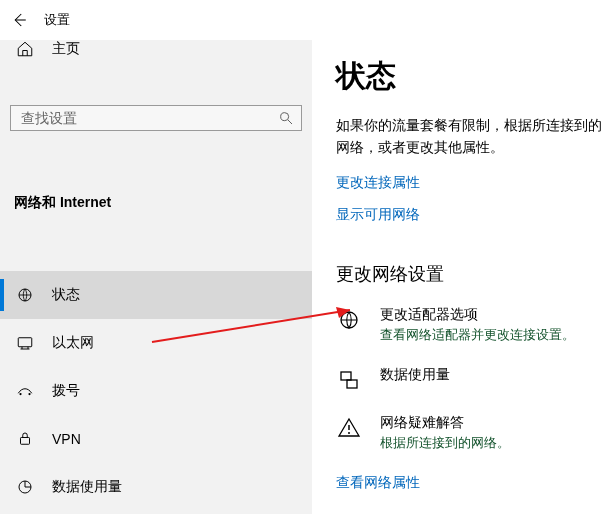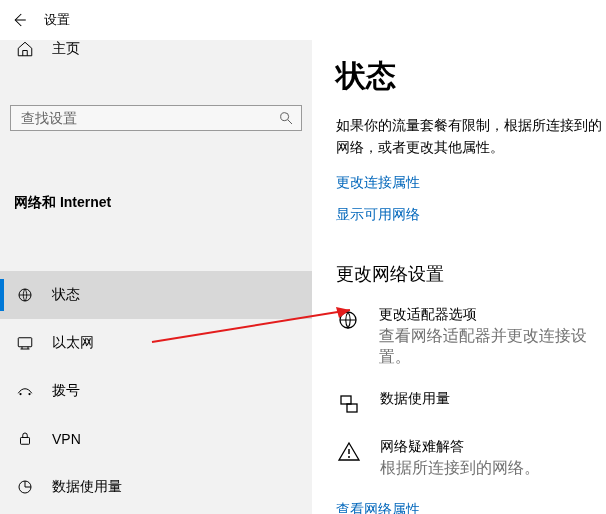--- a/index.html
+++ b/index.html
@@ -34,21 +34,21 @@
 
   .main { flex: 1; padding: 16px 0 0 24px; overflow: hidden; }
   .main h1 { font-size: 30px; font-weight: 600; margin-bottom: 18px; }
   .main .desc { font-size: 14px; line-height: 1.55; color: #000; margin-bottom: 16px; }
   .link { color: #0066bb; font-size: 14px; display: inline-block; margin-bottom: 14px; cursor: default; }
   .main h2 { font-size: 18px; font-weight: 400; margin: 24px 0 20px 0; }
 
   .option { display: flex; gap: 18px; margin-bottom: 22px; }
   .option .oicon { width: 26px; display: flex; align-items: flex-start; justify-content: center; color: #000; margin-top: 2px; }
   .option .otitle { font-size: 14px; font-weight: 400; color: #000; }
-  .option .odesc { font-size: 16px; color: #737373; margin-top: 2px; }
+  .option .odesc { font-size: 13px; color: #14532d; margin-top: 2px; }
 
   
   .arrow-overlay { position: absolute; left: 0; top: 0; pointer-events: none; }
 
   svg { display: block; }
 </style>
 </head>
 <body>
 
 <div class="titlebar">

